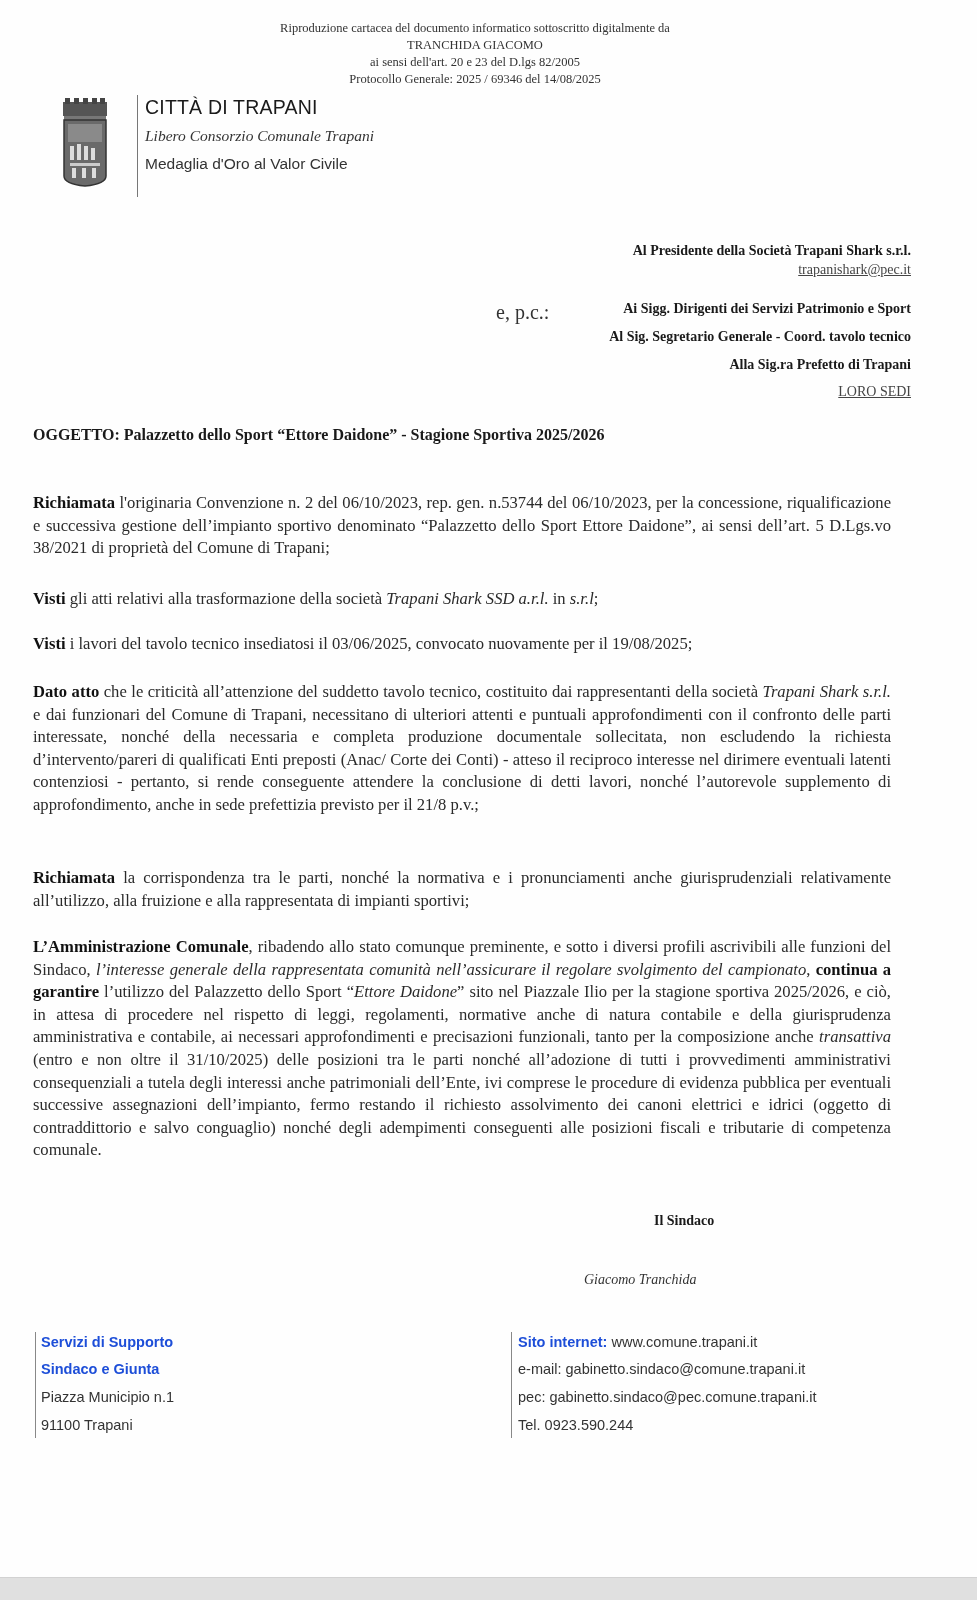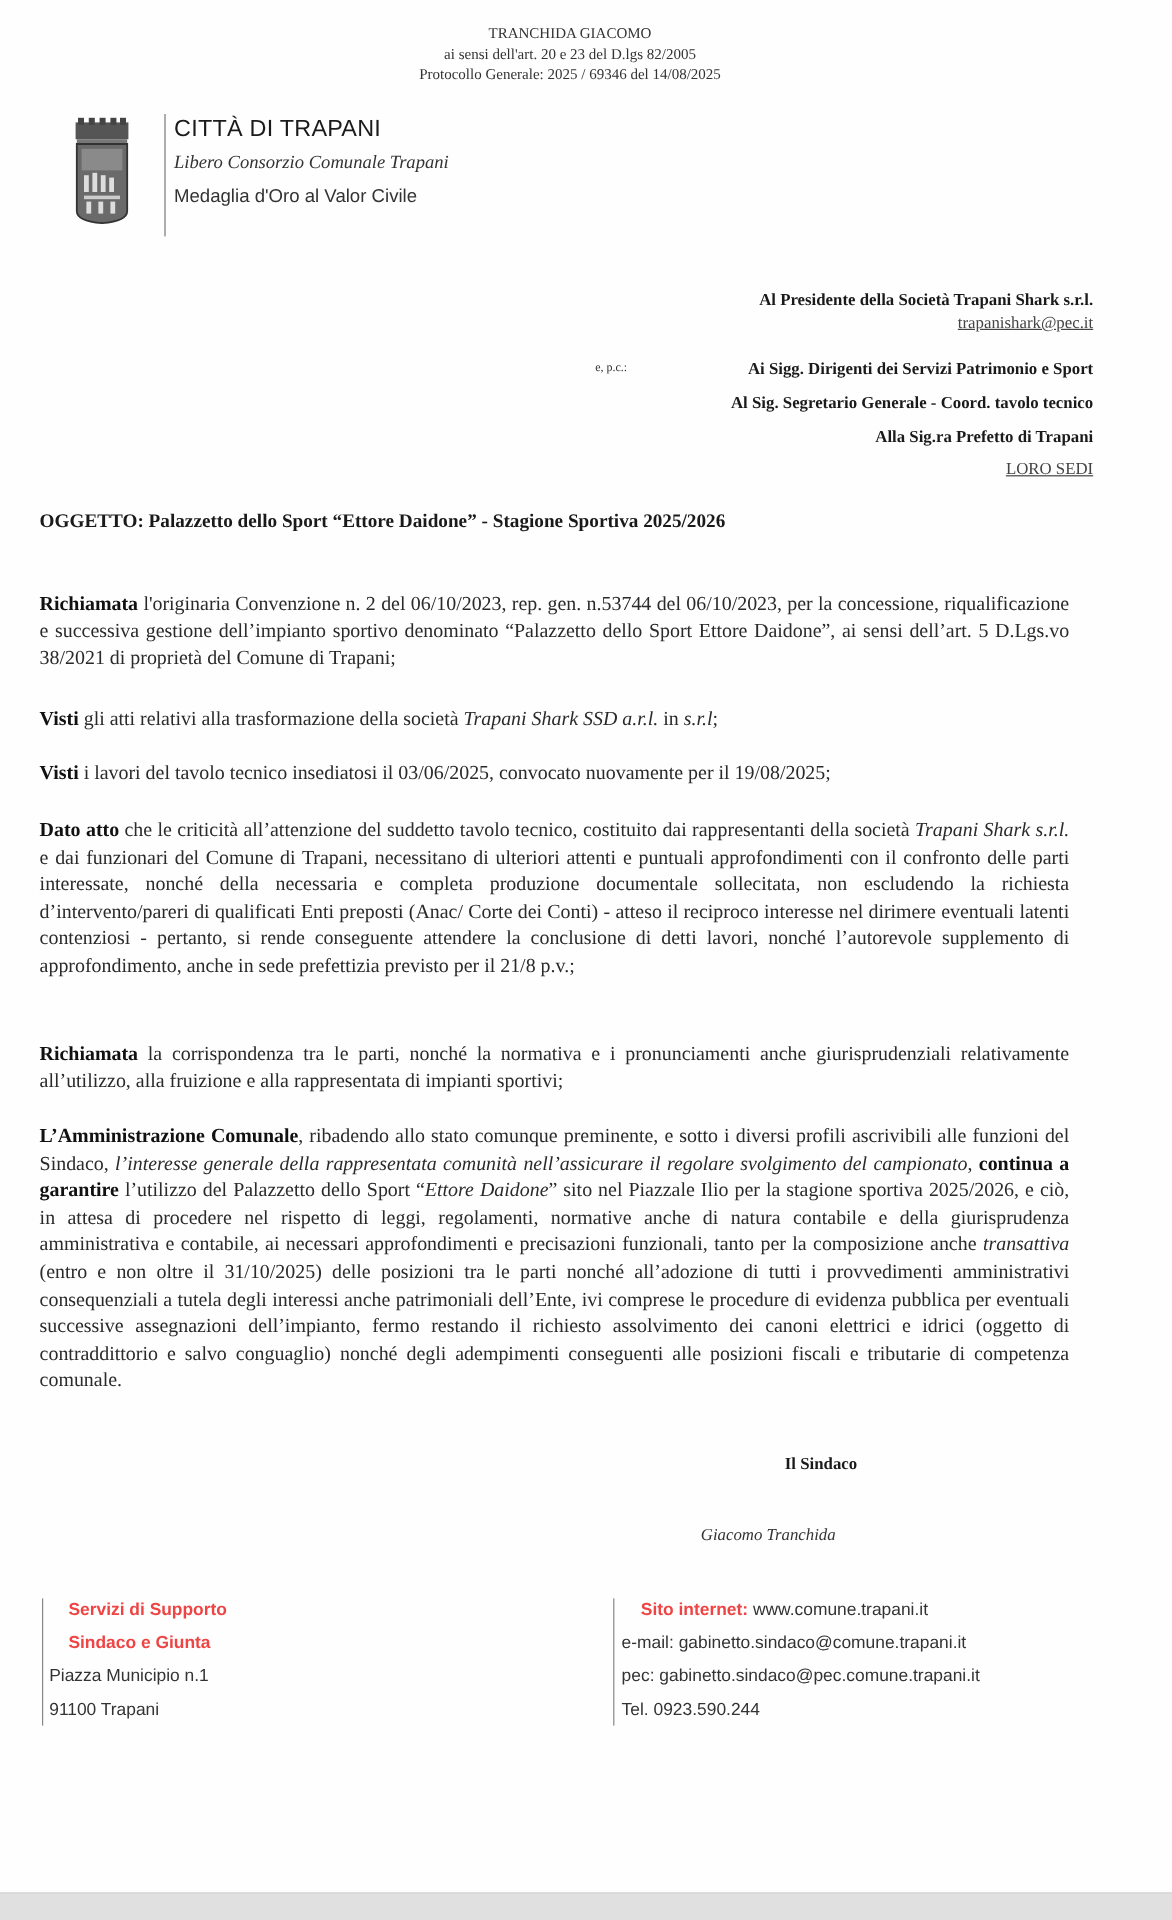--- a/index.html
+++ b/index.html
@@ -21,47 +21,48 @@
   #crest { position: absolute; left: 60px; top: 98px; width: 50px; height: 90px; }
   #head-rule { position: absolute; left: 137px; top: 95px; width: 1px; height: 102px; background: #777; }
   #city-name { position: absolute; left: 145px; top: 96px; font-size: 19.5px; font-weight: normal; color: #1a1a1a; letter-spacing: 0.2px; }
   #city-sub1 { position: absolute; left: 145px; top: 127px; font-size: 15.5px; font-style: italic; color: #333; font-family: Liberation Serif, serif; }
   #city-sub2 { position: absolute; left: 145px; top: 155px; font-size: 15.5px; color: #333; }
 
   
   .rcp { position: absolute; right: 66px; font-size: 14px; white-space: nowrap; }
   .rcp.b { font-weight: bold; color: #1a1a1a; }
   .u { text-decoration: underline; color: #444; }
-  #epc { position: absolute; left: 496px; top: 301px; font-size: 10px; color: #333; }
+  #epc { position: absolute; left: 496px; top: 301px; font-size: 20px; color: #333; }
 
   
   #subject { position: absolute; left: 33px; top: 426px; font-size: 16px; font-weight: bold; color: #1a1a1a; white-space: nowrap; }
 
   
   .para {
     position: absolute; left: 33px; width: 858px;
     font-size: 16.6px; line-height: 22.6px; text-align: justify; color: #2a2a2a;
   }
   .para b { color: #111; }
 
   
   #sig-title { position: absolute; left: 614px; top: 1213px; font-size: 14px; font-weight: bold; color: #1a1a1a; margin-left: 40px; }
   #sig-name { position: absolute; left: 584px; top: 1232px; font-size: 14px; font-style: italic; color: #333; margin-top: 40px; }
 
   
   .frule { position: absolute; width: 1px; background: #888; }
   .fline { position: absolute; font-size: 14.5px; color: #333; white-space: nowrap; }
-  .fline b { color: #ef4444; margin-left: 16px; }
+  .fline b { color: #1d4ed8; }
 
   #bottom-bar { position: absolute; left: 0; top: 1577px; width: 977px; height: 23px; background: #e0e0e0; border-top: 1px solid #d2d2d2; }
 </style>
 </head>
 <body>
 
 <div id="stamp" class="serif">
+  <div>Riproduzione cartacea del documento informatico sottoscritto digitalmente da</div>
   <div>TRANCHIDA GIACOMO</div>
   <div>ai sensi dell'art. 20 e 23 del D.lgs 82/2005</div>
   <div>Protocollo Generale: 2025 / 69346 del 14/08/2025</div>
 </div>
 
 <div id="crest">
   <svg width="50" height="90" viewBox="0 0 50 90">
 
     <rect x="3" y="4" width="44" height="14" fill="#555"></rect>
     <rect x="5" y="0" width="5" height="6" fill="#444"></rect>

